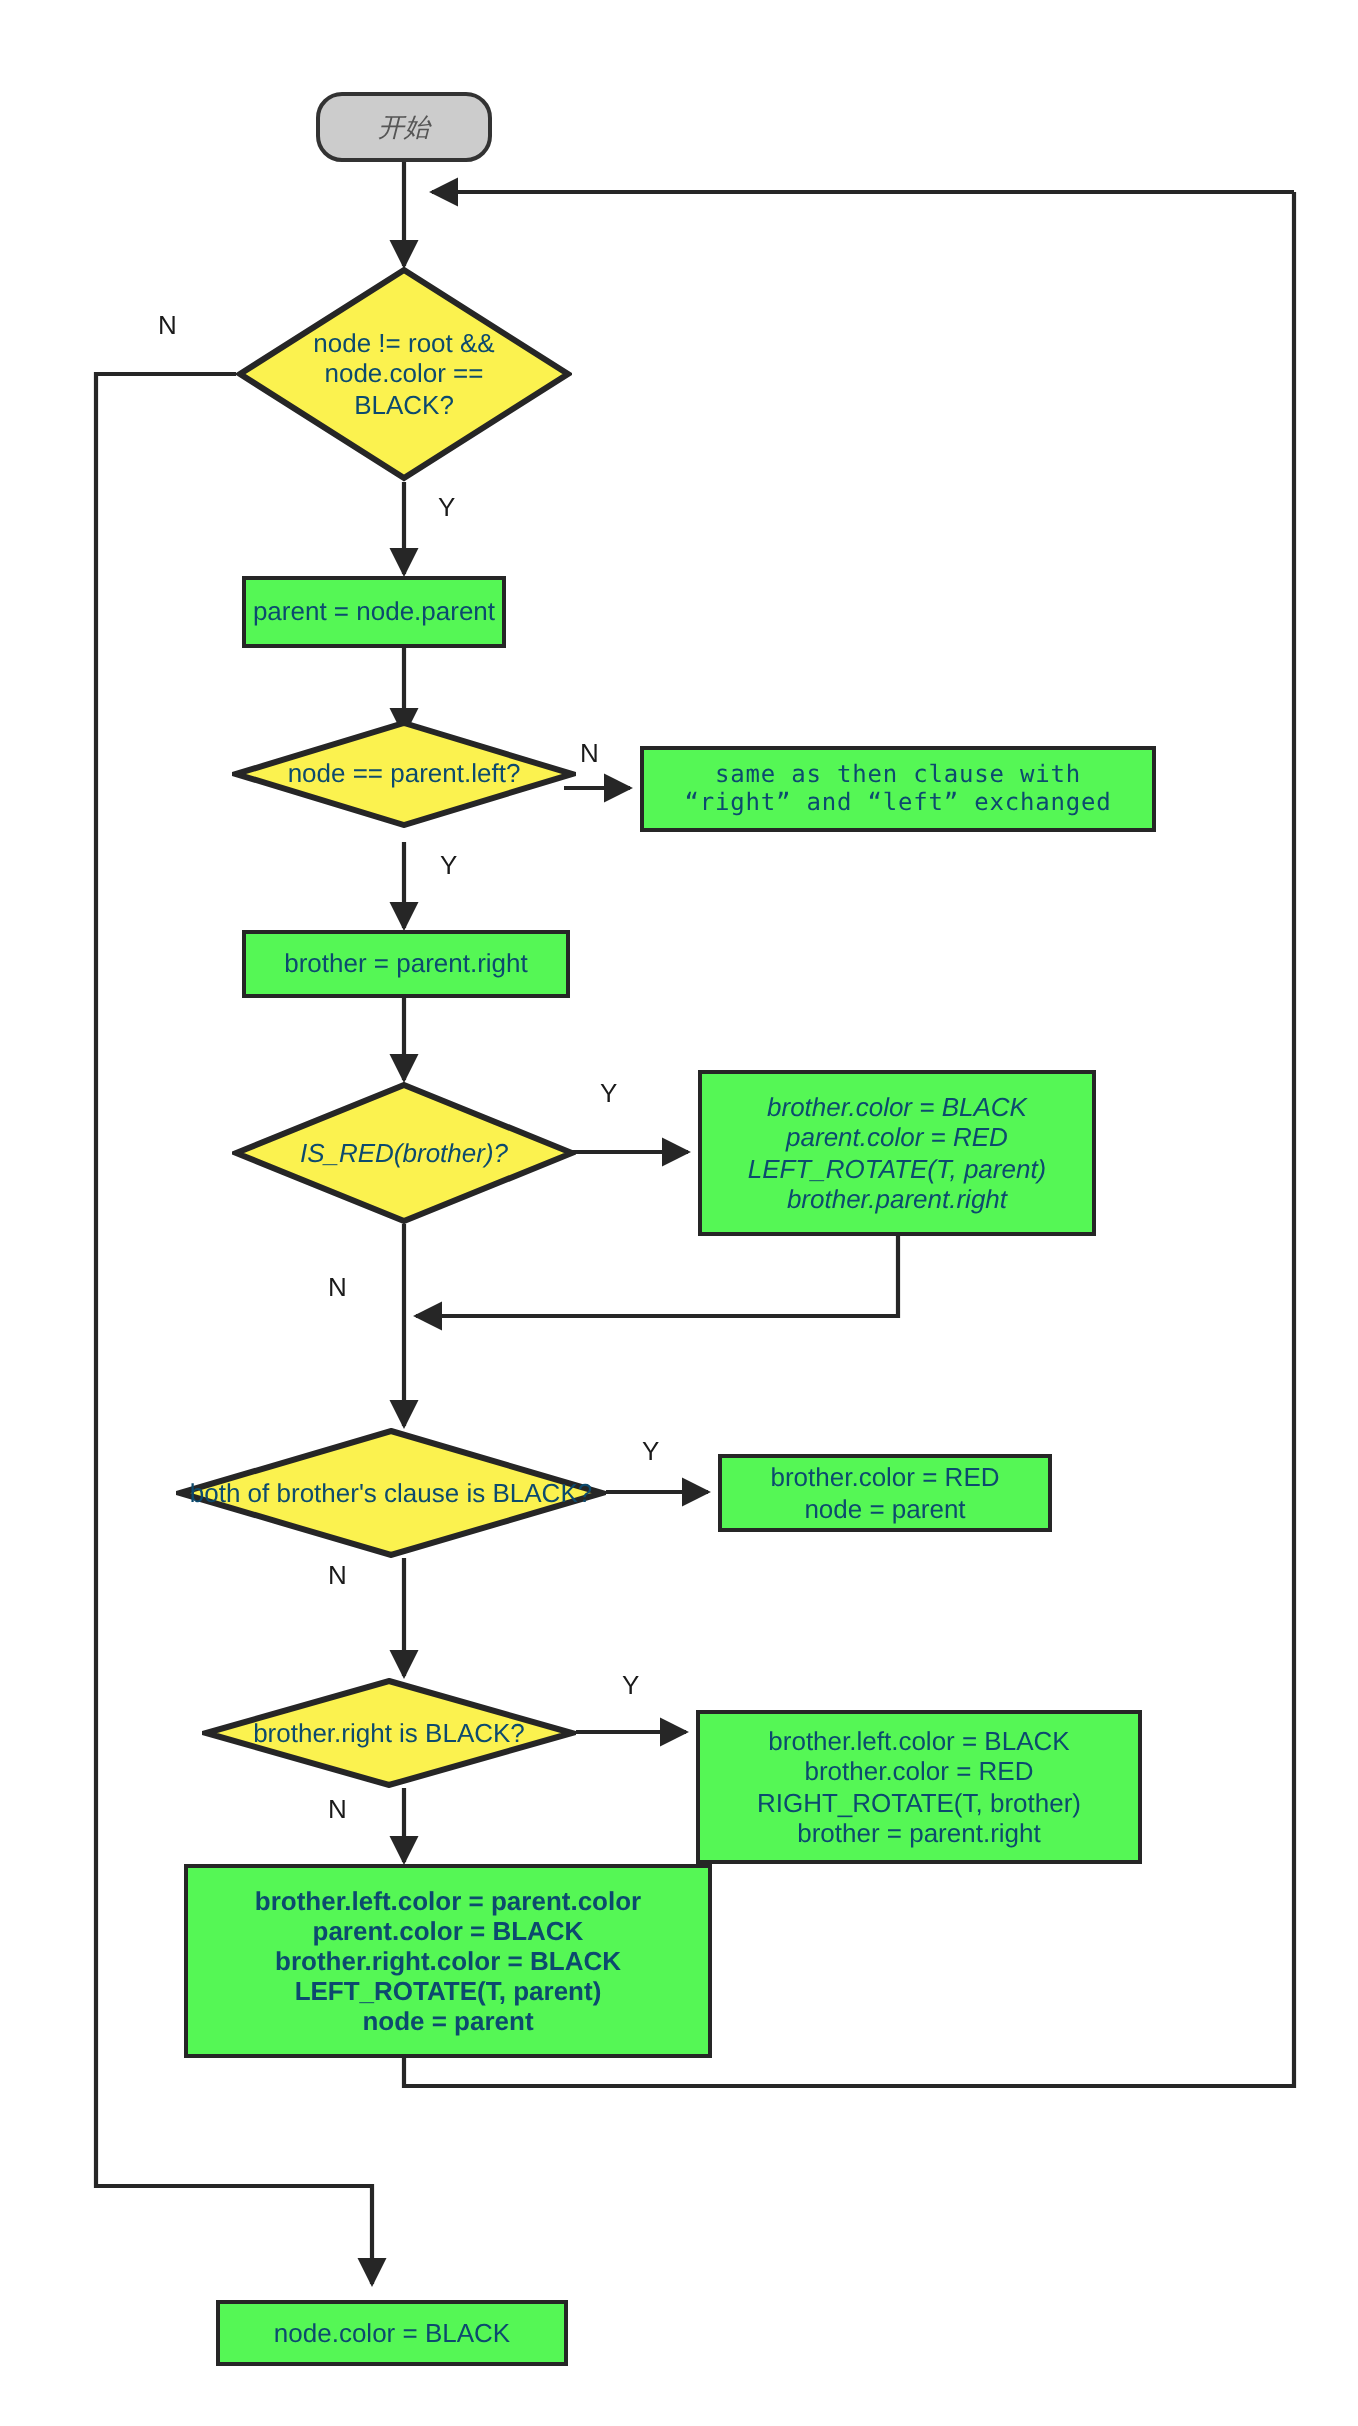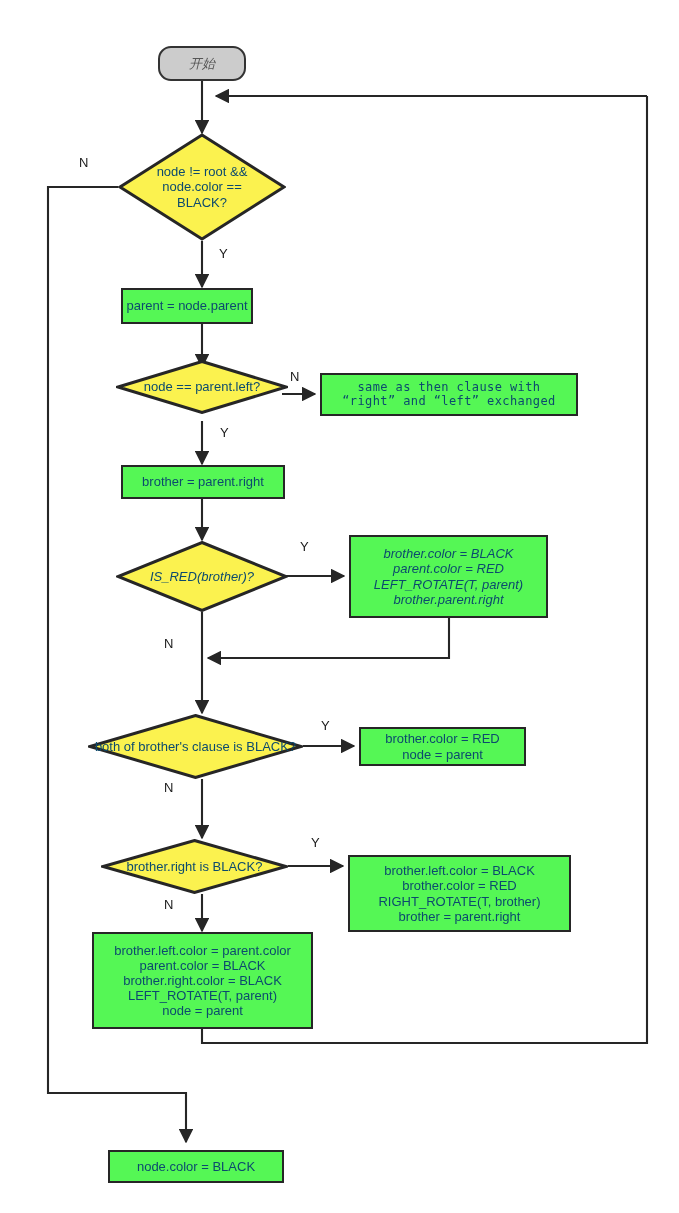--- a/index.html
+++ b/index.html
@@ -196,21 +196,21 @@
     <span class="dia-label">brother.right is BLACK?</span>
   </div>
 
   <div class="node process" style="left:348px; top:827px; width:223px; height:77px;margin-top:28px;">
     <span>brother.left.color = BLACK
 brother.color = RED
 RIGHT_ROTATE(T, brother)
 brother = parent.right</span>
   </div>
 
-  <div class="node process" style="left:92px; top:932px; width:221px; height:97px;">
+  <div class="node process" style="left:92px; top:932px; width:264px; height:97px;font-weight:bold;">
     <span>brother.left.color = parent.color
 parent.color = BLACK
 brother.right.color = BLACK
 LEFT_ROTATE(T, parent)
 node = parent</span>
   </div>
 
   <div class="node process" style="left:108px; top:1150px; width:176px; height:33px;">
     <span>node.color = BLACK</span>
   </div>

